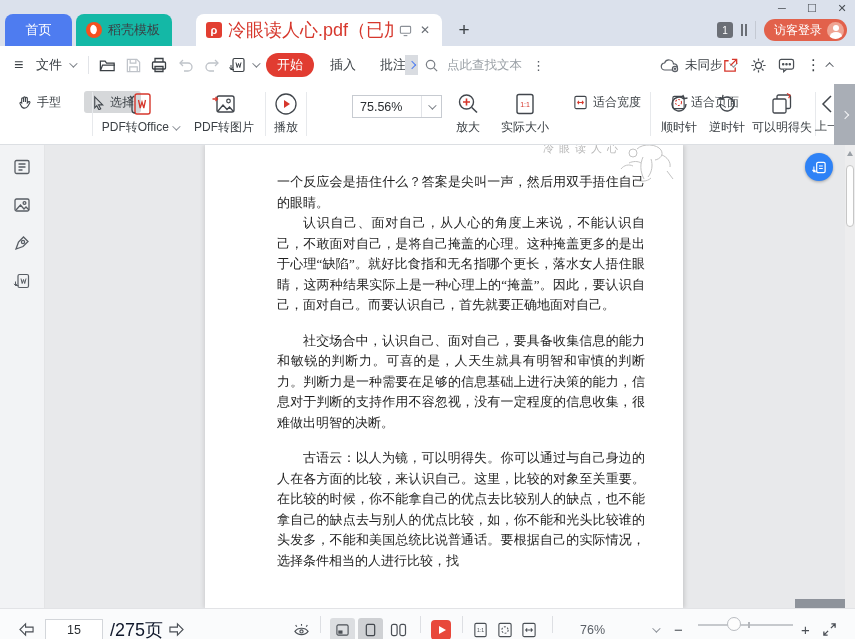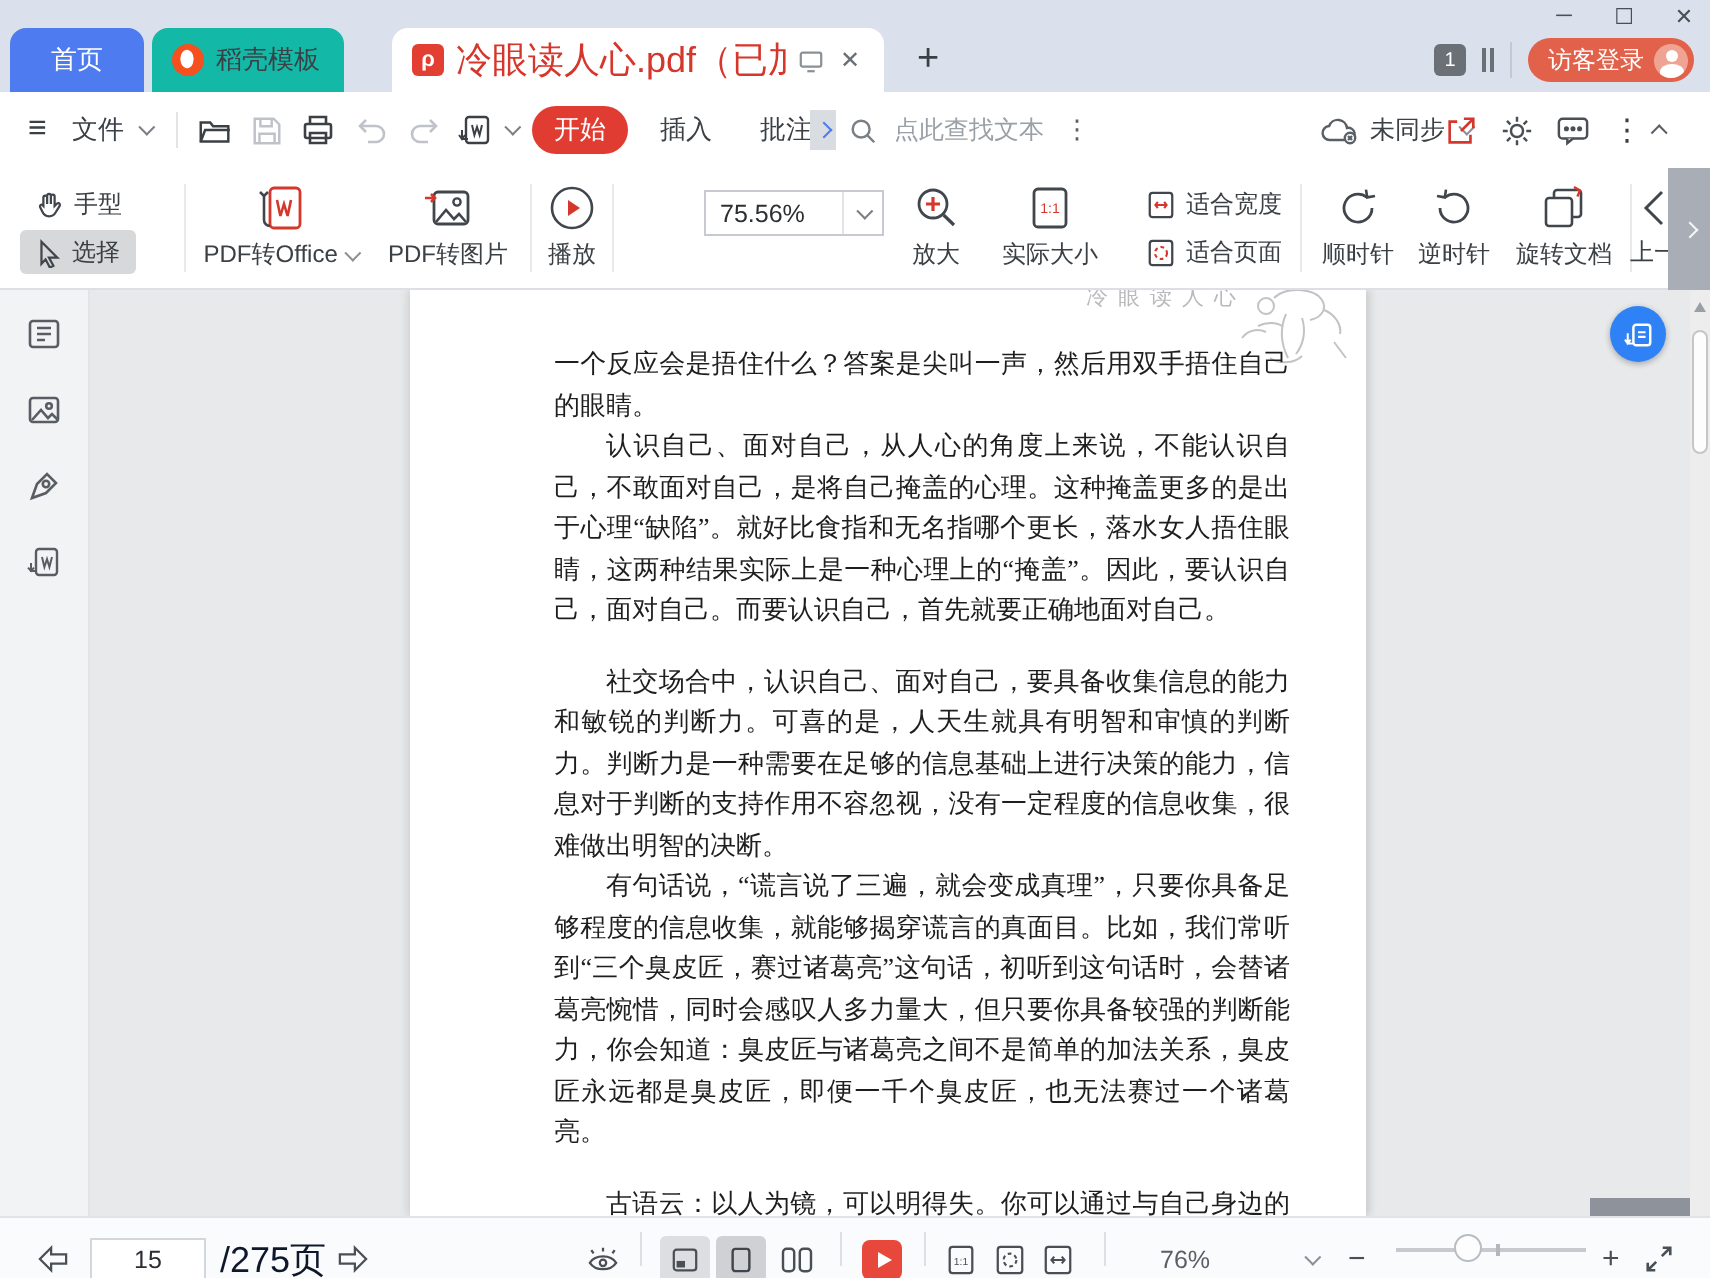--- a/index.html
+++ b/index.html
@@ -54,21 +54,21 @@
   .chev.up { transform:rotate(-135deg) translateY(-2px); }
   .chev.right { transform:rotate(-45deg); }
   .search-txt { color:#9aa0a6; font-size:12.5px; }
   .dots { color:#5a5f66; font-size:13px; letter-spacing:1px; }
 
   
   .toolbar { position:absolute; left:0; top:84px; width:855px; height:61px; background:#fff; border-bottom:1px solid #dcdfe3; }
   .tcol { position:absolute; top:0; height:60px; display:flex; flex-direction:column; align-items:center; justify-content:center; gap:3px; }
   .tcol .lab { font-size:12px; color:#3b4045; white-space:nowrap; }
   .tsep { position:absolute; top:8px; width:1px; height:44px; background:#e7e9ec; }
-  .stack { position:absolute; display:flex; flex-direction:column; gap:2px; }
+  .stack { position:absolute; display:flex; flex-direction:row; gap:16px; }
   .srow { height:22px; display:flex; align-items:center; gap:5px; padding:0 7px; border-radius:3px; font-size:12px; color:#3b4045; white-space:nowrap; }
   .srow.sel { background:#d6d8da; }
   .combo { position:absolute; left:352px; top:11px; width:90px; height:23px; border:1px solid #c7cbd1; background:#fff;
         display:flex; align-items:center; }
   .combo input { border:0; outline:0; width:68px; padding-left:7px; font-size:12.5px; color:#2b2f33; font-family:inherit; background:transparent; }
   .combo .dd { width:18px; height:100%; border-left:1px solid #e2e4e8; display:flex; align-items:center; justify-content:center; color:#7a7f86; }
   .expander { position:absolute; right:0; top:0; width:21px; height:61px; background:#a9aeb6; color:#f4f5f7;
         display:flex; align-items:center; justify-content:center; }
 
   
@@ -364,21 +364,21 @@
           <path d="M8 2.8l-.6 3.9-3.9-.7" stroke-width="1.3"></path>
       </svg>
       <span class="lab">逆时针</span>
     </div>
     <div class="tcol" style="left:752px; width:60px;">
       <svg width="26" height="24" viewBox="0 0 26 24" fill="none">
         <rect x="4" y="7" width="13" height="14" rx="1.5" stroke="#41464c" stroke-width="1.3"></rect>
         <path d="M8 7V4.5A1.5 1.5 0 0 1 9.5 3H20a1.5 1.5 0 0 1 1.5 1.5V15a1.5 1.5 0 0 1-1.5 1.5H17" stroke="#41464c" stroke-width="1.3"></path>
         <path d="M18 1.5l3 1.8-1.3 3" stroke="#d6372c" stroke-width="1.2"></path>
       </svg>
-      <span class="lab">旋转文档</span>
+      <span class="lab">可以明得失</span>
     </div>
     <div class="tsep" style="left:815px;"></div>
 
     <div class="tcol" style="left:814px; width:26px;">
       <svg width="16" height="22" viewBox="0 0 16 22" fill="none" stroke="#41464c" stroke-width="1.5">
           <path d="M12 3L4 11l8 8"></path>
         </svg>
       <span class="lab">上一</span>
     </div>
 
@@ -416,21 +416,20 @@
           <path d="M44 16c2 6 1 13-3 18M36 14c-3 7-3 14 1 22"></path>
         <path d="M22 20c4-2 9-2 12 0M55 12c5 2 9 7 8 12"></path>
           <path d="M28 36c4 3 12 3 16-1"></path>
         <circle cx="26" cy="10" r="4"></circle>
           <path d="M60 28l6 8M14 26c3-4 8-5 12-3"></path>
       </svg>
       <div class="pg-body">
         <p class="noind">一个反应会是捂住什么？答案是尖叫一声，然后用双手捂住自己的眼睛。</p>
         <p>认识自己、面对自己，从人心的角度上来说，不能认识自己，不敢面对自己，是将自己掩盖的心理。这种掩盖更多的是出于心理“缺陷”。就好比食指和无名指哪个更长，落水女人捂住眼睛，这两种结果实际上是一种心理上的“掩盖”。因此，要认识自己，面对自己。而要认识自己，首先就要正确地面对自己。</p>
         <p class="gap">社交场合中，认识自己、面对自己，要具备收集信息的能力和敏锐的判断力。可喜的是，人天生就具有明智和审慎的判断力。判断力是一种需要在足够的信息基础上进行决策的能力，信息对于判断的支持作用不容忽视，没有一定程度的信息收集，很难做出明智的决断。</p>
-        <p>有句话说，“谎言说了三遍，就会变成真理”，只要你具备足够程度的信息收集，就能够揭穿谎言的真面目。比如，我们常听到“三个臭皮匠，赛过诸葛亮”这句话，初听到这句话时，会替诸葛亮惋惜，同时会感叹人多力量大，但只要你具备较强的判断能力，你会知道：臭皮匠与诸葛亮之间不是简单的加法关系，臭皮匠永远都是臭皮匠，即便一千个臭皮匠，也无法赛过一个诸葛亮。</p>
         <p class="gap">古语云：以人为镜，可以明得失。你可以通过与自己身边的人在各方面的比较，来认识自己。这里，比较的对象至关重要。在比较的时候，你不能拿自己的优点去比较别人的缺点，也不能拿自己的缺点去与别人的优点比较，如，你不能和光头比较谁的头发多，不能和美国总统比说普通话。要根据自己的实际情况，选择条件相当的人进行比较，找</p>
       </div>
     </div>
 
     <div class="floatbtn">
       <svg width="15" height="15" viewBox="0 0 16 16" fill="none" stroke="#fff" stroke-width="1.3">
           <rect x="5" y="2.5" width="9" height="11" rx="1.5"></rect>
           <path d="M7.5 6.5h4M7.5 9h4" stroke-width="1.1"></path>
           <path d="M2 7v5.5h3M3.5 10.5L2 12.5.5 10.5" stroke-width="1.1"></path>
         </svg>

